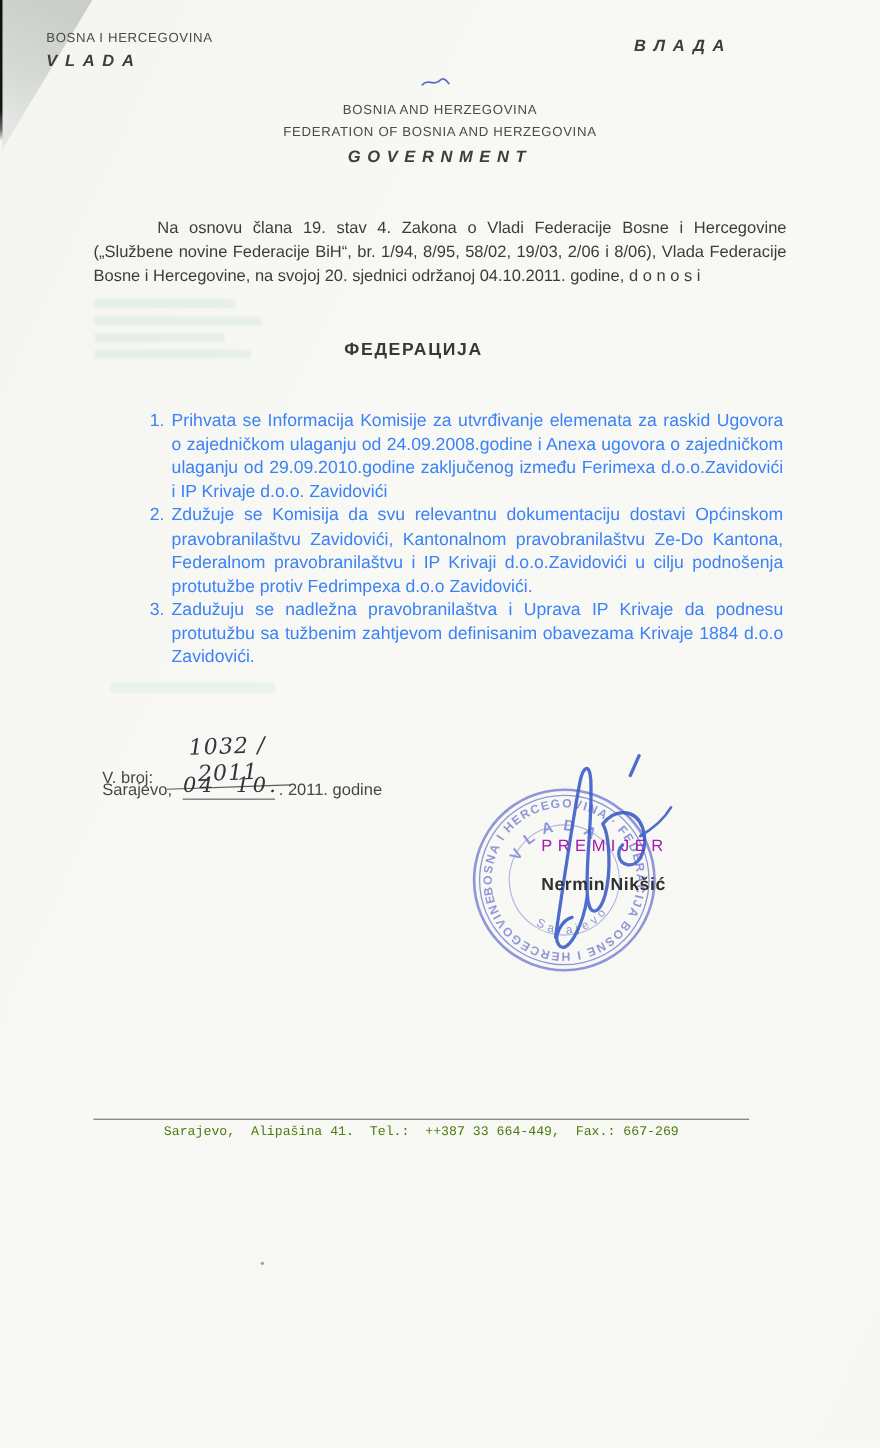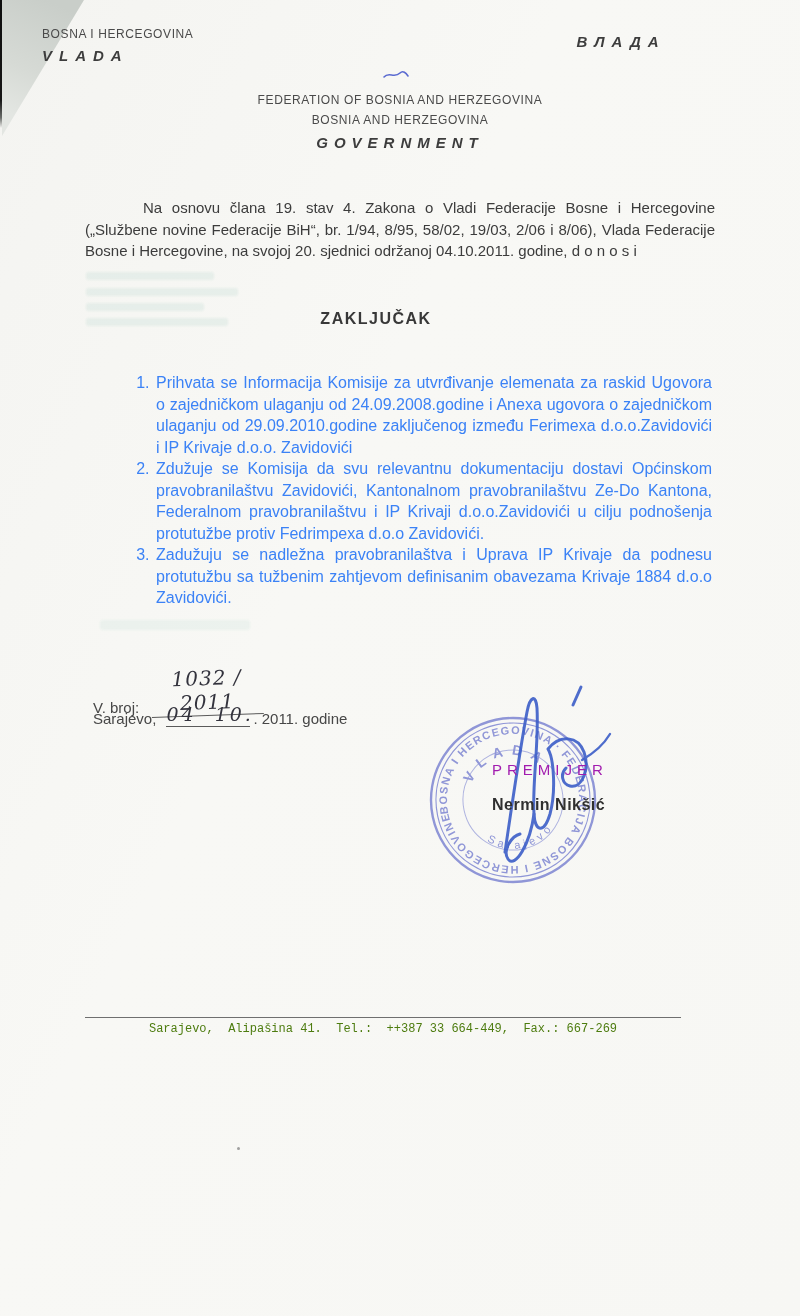--- a/index.html
+++ b/index.html
@@ -84,28 +84,28 @@
 <div class="abs hdr-left">
   <div class="hdr-small">BOSNA I HERCEGOVINA</div>
   <div class="hdr-big">VLADA</div>
 </div>
 
 <div class="abs hdr-right">
   <div class="hdr-big">ВЛАДА</div>
 </div>
 
 <div class="abs hdr-center">
+  <div class="hdr-small">BOSNIA AND HERZEGOVINA</div>
   <div class="hdr-small">FEDERATION OF BOSNIA AND HERZEGOVINA</div>
-  <div class="hdr-small">BOSNIA AND HERZEGOVINA</div>
   <div class="hdr-big">GOVERNMENT</div>
 </div>
 
 <p class="abs intro">Na osnovu člana 19. stav 4. Zakona o Vladi Federacije Bosne i Hercegovine („Službene novine Federacije BiH“, br. 1/94, 8/95, 58/02, 19/03, 2/06 i 8/06), Vlada Federacije Bosne i Hercegovine, na svojoj 20. sjednici održanoj 04.10.2011. godine, d o n o s i</p>
 
-<div class="abs doc-title">ZAKLJUČAK</div>
+<div class="abs doc-title">ФЕДЕРАЦИЈА</div>
 
 <div class="abs items">
   <ol>
     <li>Prihvata se Informacija Komisije za utvrđivanje elemenata za raskid Ugovora o zajedničkom ulaganju od 24.09.2008.godine i Anexa ugovora o zajedničkom ulaganju od 29.09.2010.godine zaključenog između Ferimexa d.o.o.Zavidovići i IP Krivaje d.o.o. Zavidovići</li>
     <li>Zdužuje se Komisija da svu relevantnu dokumentaciju dostavi Općinskom pravobranilaštvu Zavidovići, Kantonalnom pravobranilaštvu Ze-Do Kantona, Federalnom pravobranilaštvu i IP Krivaji d.o.o.Zavidovići u cilju podnošenja protutužbe protiv Fedrimpexa d.o.o Zavidovići.</li>
     <li>Zadužuju se nadležna pravobranilaštva i Uprava IP Krivaje da podnesu protutužbu sa tužbenim zahtjevom definisanim obavezama Krivaje 1884 d.o.o Zavidovići.</li>
   </ol>
 </div>
 
 <div class="abs ref-line">

